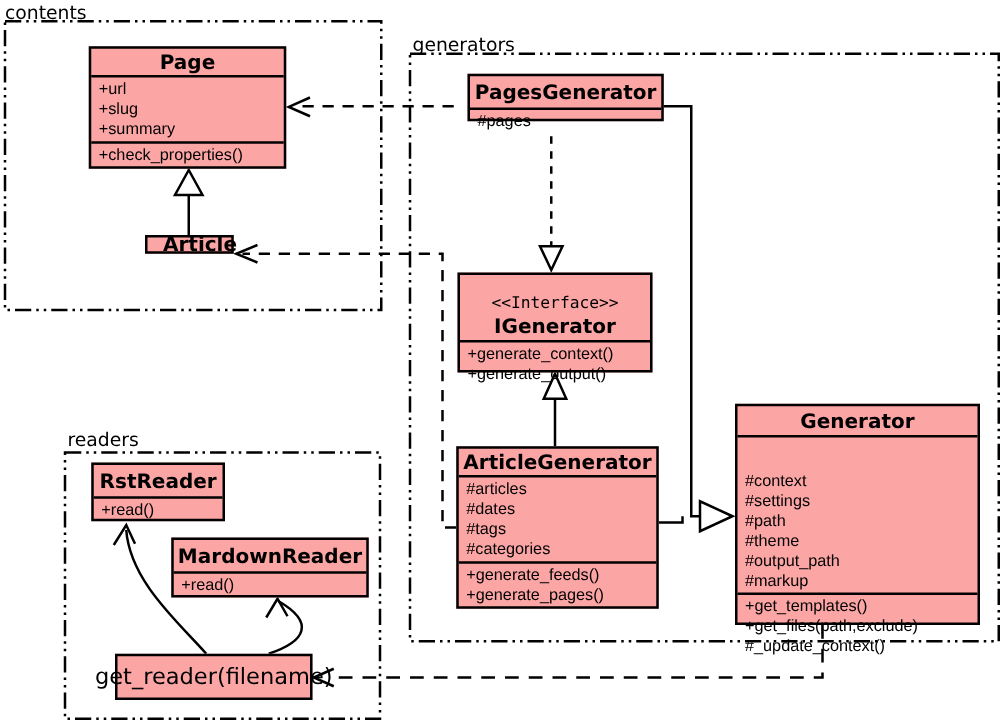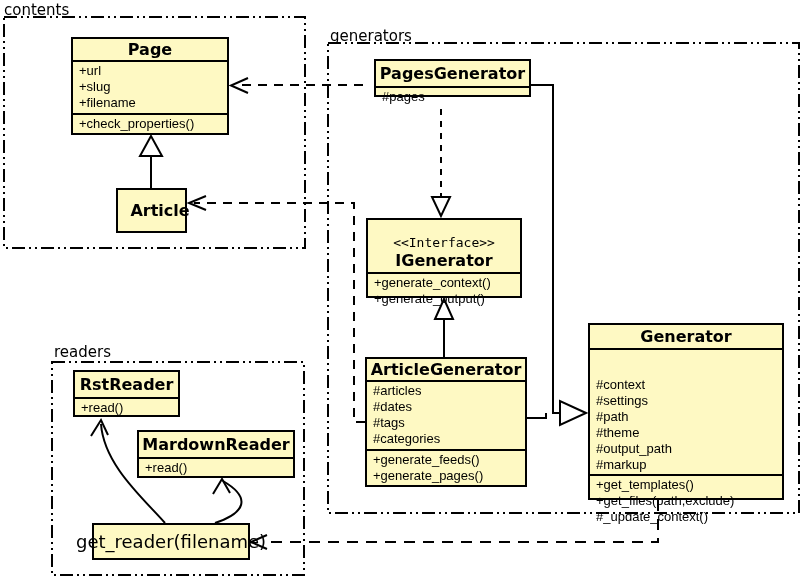--- a/index.html
+++ b/index.html
@@ -1,21 +1,21 @@
 <!DOCTYPE html>
 <html><head>
 <meta charset="utf-8">
 <style>
   html,body{margin:0;padding:0;background:#fff;}
   #stage{position:relative;width:803px;height:579px;background:#ffffff;overflow:hidden;
          font-family:"DejaVu Sans",sans-serif;color:#000;}
   #wires{position:absolute;left:0;top:0;z-index:1;}
   .pkg-label{position:absolute;z-index:3;font-size:15px;line-height:17px;color:#000000;
              font-family:"DejaVu Sans",sans-serif;white-space:nowrap;}
-  .box{position:absolute;z-index:2;background:#fef9c3;border:2px solid #000;box-sizing:border-box;}
+  .box{position:absolute;z-index:2;background:#fca5a5;border:2px solid #000;box-sizing:border-box;}
   .title{display:flex;align-items:center;justify-content:center;flex-direction:column;
          font-weight:bold;font-size:16px;line-height:19px;white-space:nowrap;
          border-bottom:2px solid #000;box-sizing:border-box;}
   .title.solo{border-bottom:none;height:100%;}
   .stereo{font-family:"DejaVu Sans Mono",monospace;font-weight:normal;font-size:13px;line-height:16px;}
   .sec{font-family:Liberation Sans, sans-serif;font-size:13px;line-height:16px;
        padding:1px 6px;box-sizing:border-box;overflow:hidden;white-space:nowrap;}
   .sec.mid{border-bottom:2px solid #000;}
   .plainbox{display:flex;align-items:center;justify-content:center;
             font-size:18px;white-space:nowrap;}
@@ -82,28 +82,28 @@
 
   <div class="pkg-label" style="left:4px;top:2px;">contents</div>
   <div class="pkg-label" style="left:330px;top:28px;">generators</div>
   <div class="pkg-label" style="left:54px;top:344px;">readers</div>
 
   <div class="box" style="left:71px;top:37px;width:158px;height:98px;">
     <div class="title" style="height:23px;">Page</div>
     <div class="sec mid" style="height:53px;">
       <div>+url</div>
       <div>+slug</div>
-      <div>+filename</div>
+      <div>+summary</div>
     </div>
     <div class="sec">
       <div>+check_properties()</div>
     </div>
   </div>
 
-  <div class="box" style="left:116px;top:188px;width:71px;height:45px;padding-left:17px;">
+  <div class="box" style="left:116px;top:188px;width:71px;height:15px;padding-left:17px;">
     <div class="title solo">Article</div>
   </div>
 
   <div class="box" style="left:363px;top:59px;width:157px;height:38px;margin-left:11px;">
     <div class="title" style="height:27px;">PagesGenerator</div>
     <div class="sec">
       <div>#pages</div>
     </div>
   </div>
 

